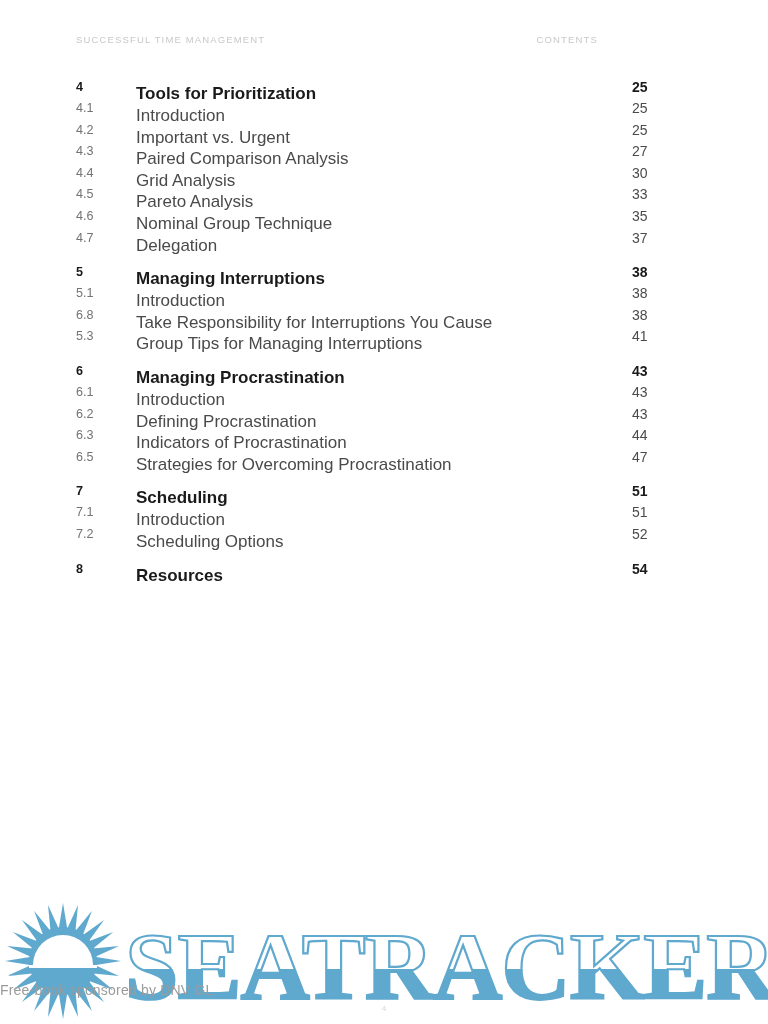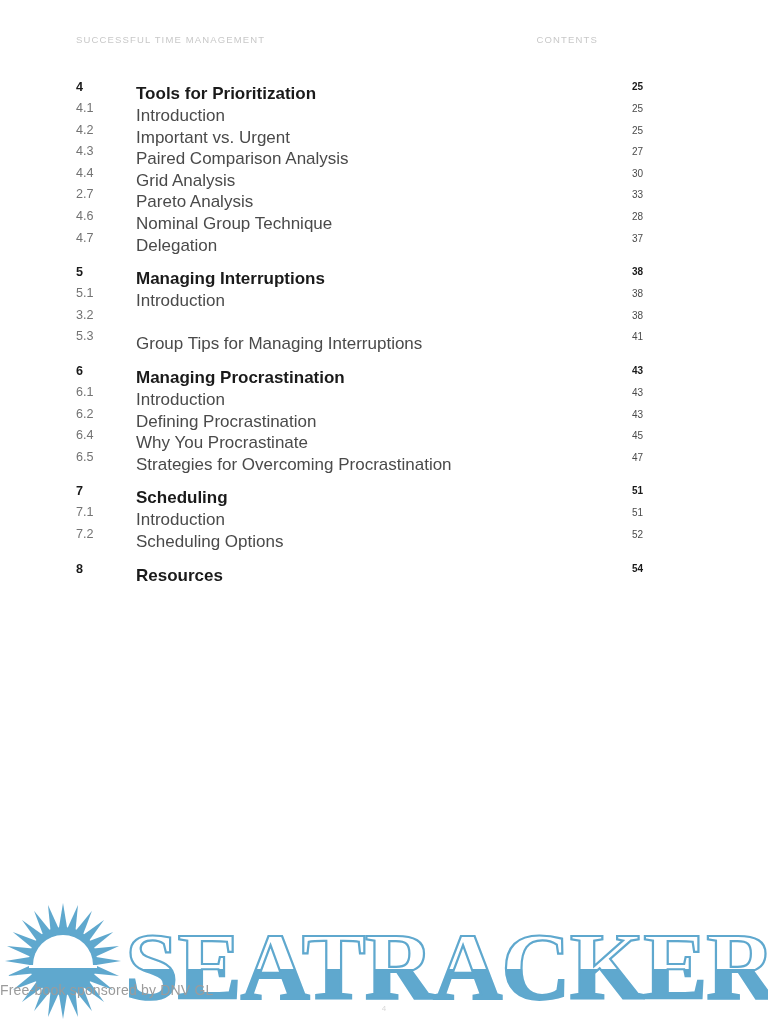--- a/index.html
+++ b/index.html
@@ -73,21 +73,21 @@
     position: absolute;
     left: 136px;
     top: 7px;
     font-size: 17px;
     color: #4a4a4a;
   }
   .toc-row .page-no {
     position: absolute;
     left: 632px;
     top: 0;
-    font-size: 10px;
+    font-size: 14px;
     color: #4a4a4a;
   }
   .toc-row.heading .num,
   .toc-row.heading .title,
   .toc-row.heading .page-no {
     font-weight: 700;
     color: #1a1a1a;
   }
   .toc-row.heading {
     height: 22px;
@@ -159,48 +159,49 @@
           <span class="num">4.3</span>
           <span class="title">Paired Comparison Analysis</span>
           <span class="page-no">27</span>
         </div>
         <div class="toc-row">
           <span class="num">4.4</span>
           <span class="title">Grid Analysis</span>
           <span class="page-no">30</span>
         </div>
         <div class="toc-row">
-          <span class="num">2.7</span>
+          <span class="num">4.5</span>
           <span class="title">Pareto Analysis</span>
           <span class="page-no">33</span>
         </div>
         <div class="toc-row">
           <span class="num">4.6</span>
           <span class="title">Nominal Group Technique</span>
-          <span class="page-no">28</span>
+          <span class="page-no">35</span>
         </div>
         <div class="toc-row">
           <span class="num">4.7</span>
           <span class="title">Delegation</span>
           <span class="page-no">37</span>
         </div>
       </div>
       <div class="toc-section">
         <div class="toc-row heading">
           <span class="num">5</span>
           <span class="title">Managing Interruptions</span>
           <span class="page-no">38</span>
         </div>
         <div class="toc-row">
           <span class="num">5.1</span>
           <span class="title">Introduction</span>
           <span class="page-no">38</span>
         </div>
         <div class="toc-row">
-          <span class="num">3.2</span>
+          <span class="num">6.8</span>
+          <span class="title">Take Responsibility for Interruptions You Cause</span>
           <span class="page-no">38</span>
         </div>
         <div class="toc-row">
           <span class="num">5.3</span>
           <span class="title">Group Tips for Managing Interruptions</span>
           <span class="page-no">41</span>
         </div>
       </div>
       <div class="toc-section">
         <div class="toc-row heading">
@@ -212,23 +213,23 @@
           <span class="num">6.1</span>
           <span class="title">Introduction</span>
           <span class="page-no">43</span>
         </div>
         <div class="toc-row">
           <span class="num">6.2</span>
           <span class="title">Defining Procrastination</span>
           <span class="page-no">43</span>
         </div>
         <div class="toc-row">
-          <span class="num">6.4</span>
-          <span class="title">Why You Procrastinate</span>
-          <span class="page-no">45</span>
+          <span class="num">6.3</span>
+          <span class="title">Indicators of Procrastination</span>
+          <span class="page-no">44</span>
         </div>
         <div class="toc-row">
           <span class="num">6.5</span>
           <span class="title">Strategies for Overcoming Procrastination</span>
           <span class="page-no">47</span>
         </div>
       </div>
       <div class="toc-section">
         <div class="toc-row heading">
           <span class="num">7</span>

